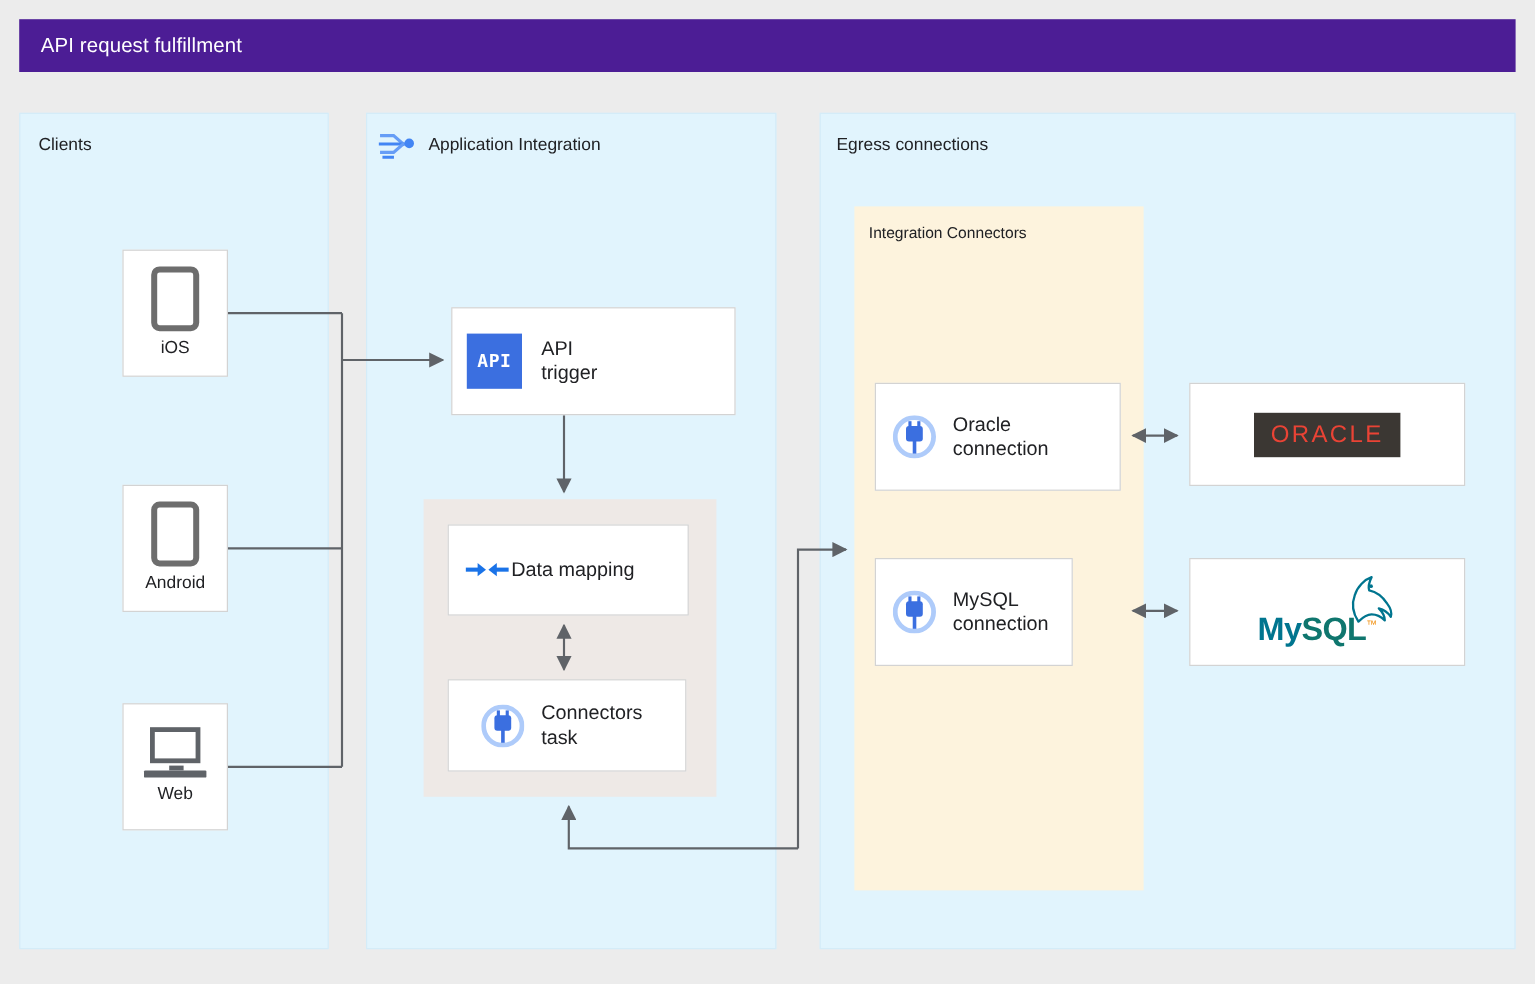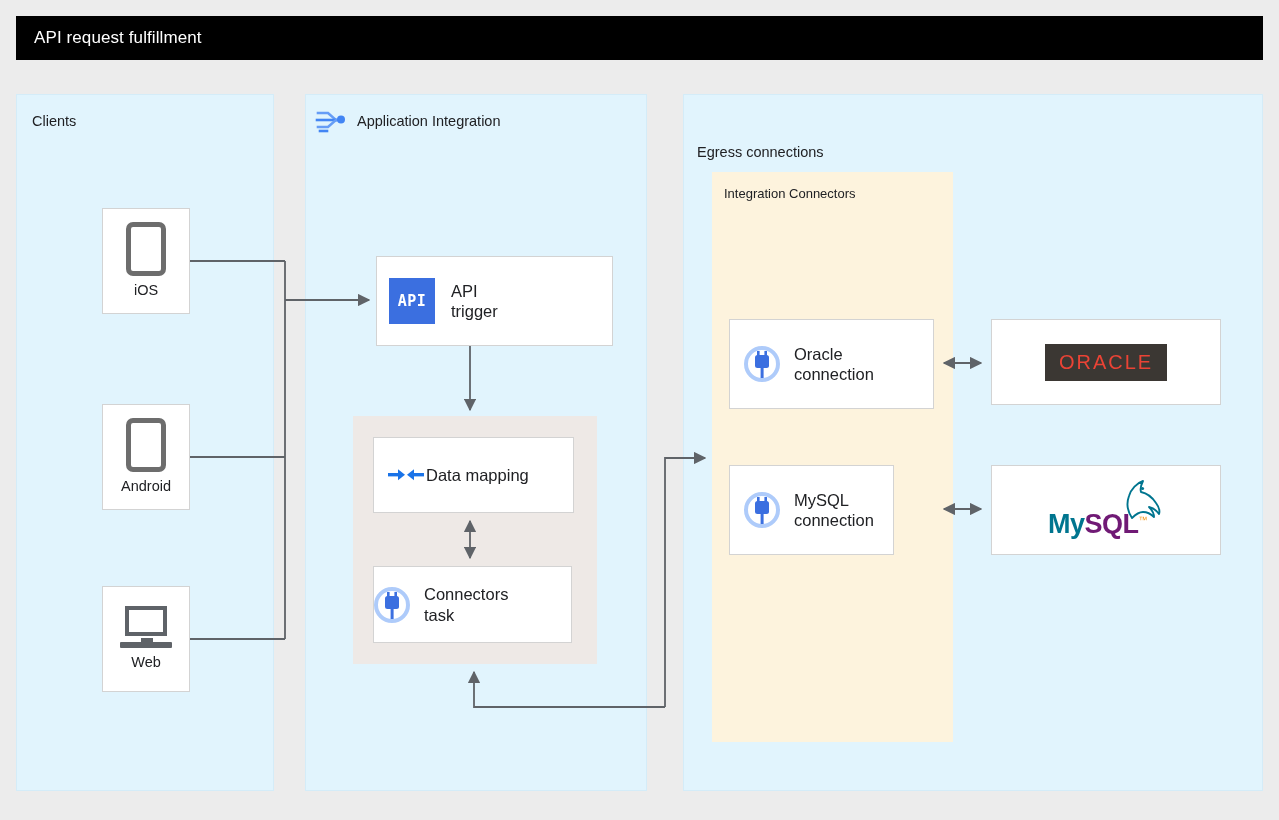--- a/index.html
+++ b/index.html
@@ -8,37 +8,37 @@
     background:#ececec;
     font-family:"Liberation Sans","DejaVu Sans",sans-serif;
     overflow:hidden;
     position:relative;
   }
   .canvas{position:absolute;left:0;top:0;width:1279px;height:820px;}
 
   
   .titlebar{
     position:absolute;left:16px;top:16px;width:1247px;height:44px;
-    background:#000000;color:#fff;
+    background:#4c1d95;color:#fff;
     display:flex;align-items:center;
     box-sizing:border-box;padding-left:18px;
   }
   .titlebar .ttl{font-size:17px;letter-spacing:.1px;}
 
   
   .panel{position:absolute;background:#e1f4fd;border:1px solid #d4ecf8;box-sizing:border-box;}
   .panel-label{position:absolute;font-size:14.5px;color:#202124;white-space:nowrap;}
 
   #panel-clients{left:16px;top:94px;width:258px;height:697px;}
   #panel-appint{left:305px;top:94px;width:342px;height:697px;}
   #panel-egress{left:683px;top:94px;width:580px;height:697px;}
 
   #lbl-clients{left:32px;top:113px;}
   #lbl-appint{left:357px;top:113px;}
-  #lbl-egress{left:697px;top:113px;margin-top:31px;}
+  #lbl-egress{left:697px;top:113px;}
 
   .appint-icon{position:absolute;left:315px;top:106px;width:34px;height:30px;}
 
   
   #panel-iconn{
     position:absolute;left:712px;top:172px;width:241px;height:570px;
     background:#fdf3dd;box-sizing:border-box;
   }
   #lbl-iconn{left:724px;top:186px;font-size:13px;}
 
@@ -81,21 +81,21 @@
   .api-ico{width:46px;height:46px;background:#3b6fe0;display:flex;align-items:center;justify-content:center;flex:none;}
   .api-ico span{
     font-family:"DejaVu Sans Mono","Liberation Mono",monospace;
     color:#fff;font-size:15px;font-weight:700;letter-spacing:.5px;
   }
 
   
   #card-datamapping{left:373px;top:437px;width:201px;height:76px;}
   #card-datamapping .card-body{padding-left:14px;gap:2px;}
   #card-connectorstask{left:373px;top:566px;width:199px;height:77px;}
-  #card-connectorstask .card-body{gap:14px;}
+  #card-connectorstask .card-body{padding-left:14px;gap:14px;margin-left:13px;}
 
   
   #card-oracleconn{left:729px;top:319px;width:205px;height:90px;}
   #card-mysqlconn{left:729px;top:465px;width:165px;height:90px;}
   #card-oracleconn .card-body,#card-mysqlconn .card-body{padding-left:14px;gap:14px;}
 
   
   #card-oraclelogo{left:991px;top:319px;width:230px;height:86px;}
   #card-mysqllogo{left:991px;top:465px;width:230px;height:90px;}
   #card-oraclelogo .card-body,#card-mysqllogo .card-body{justify-content:center;}
@@ -115,21 +115,21 @@
     font-family:"Liberation Sans","DejaVu Sans",sans-serif;
   }
 
   
   .mysql-logo{position:relative;width:120px;height:64px;}
   .mysql-logo .wordmark{
     position:absolute;left:2px;bottom:2px;font-size:27px;font-weight:700;
     letter-spacing:-.5px;font-family:"Liberation Sans","DejaVu Sans",sans-serif;
   }
   .mysql-logo .my{color:#00758f;}
-  .mysql-logo .sql{color:#701a75;}
+  .mysql-logo .sql{color:#0f766e;}
   .mysql-logo .tm{color:#f29111;font-size:9px;vertical-align:super;font-weight:400;}
   .mysql-logo svg{position:absolute;right:2px;top:0;}
 
   
   #wires{position:absolute;left:0;top:0;width:1279px;height:820px;pointer-events:none;}
 </style>
 </head>
 <body>
 
 <div class="canvas">

